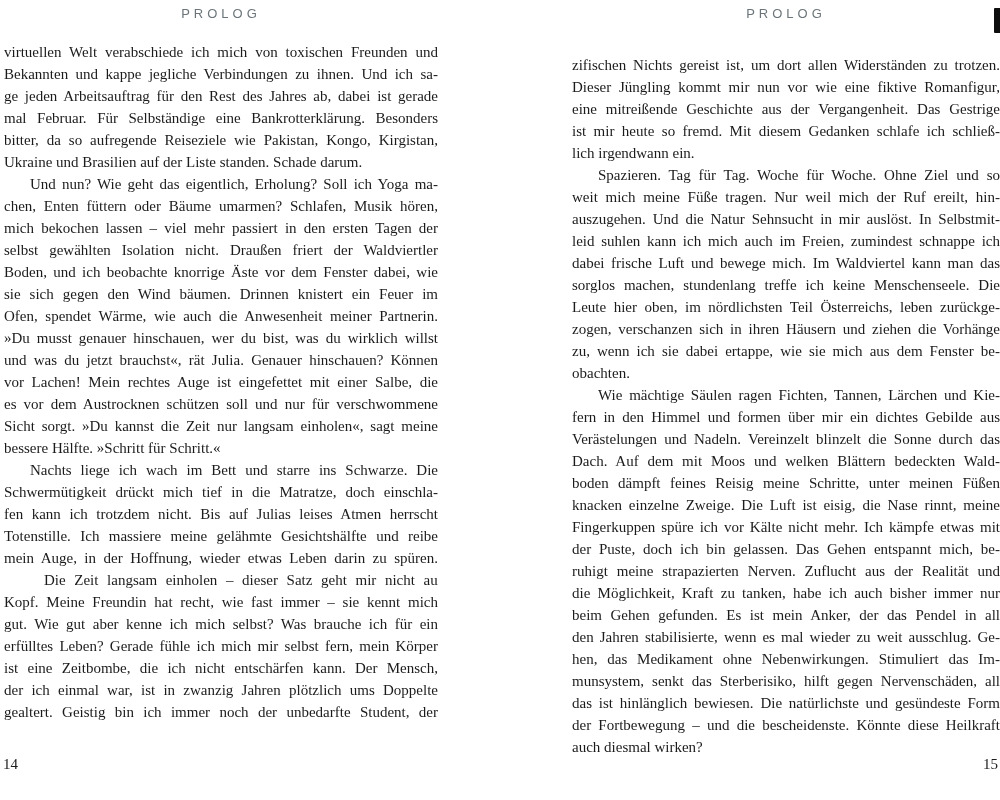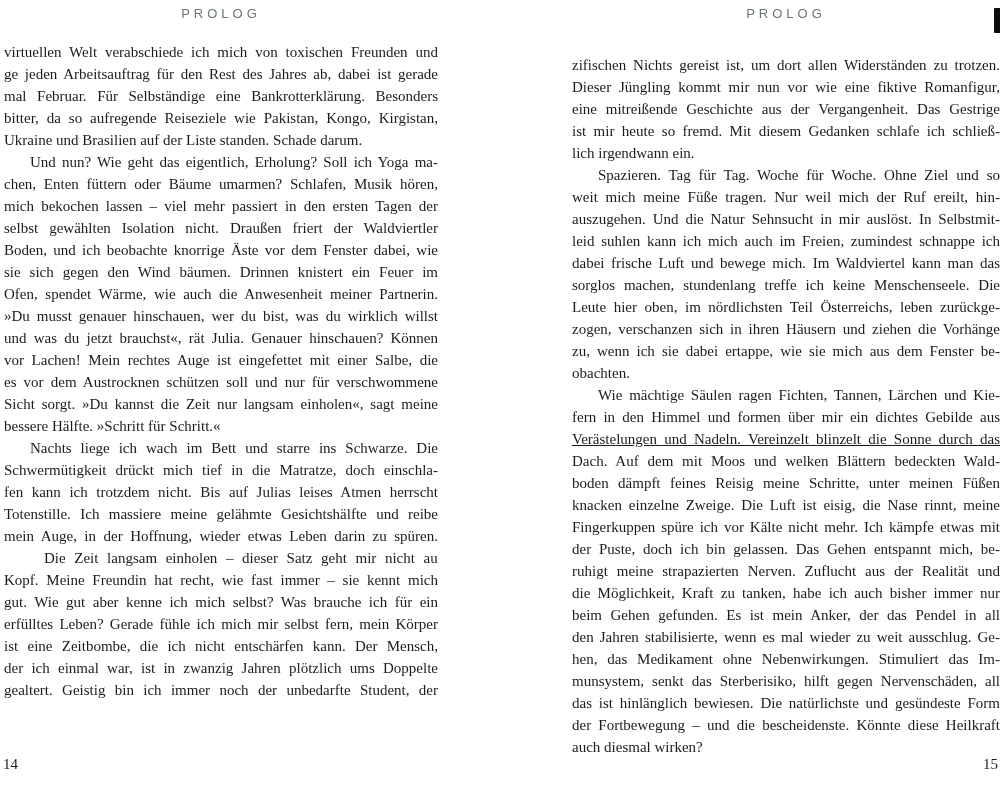--- a/index.html
+++ b/index.html
@@ -37,20 +37,21 @@
 </style>
 </head>
 <body>
 
 <div>
 
   <section>
     <header class="running-head rh-left">PROLOG</header>
     <div class="text-block tb-left">
         <div class="ln"><span style="word-spacing: 4.13672px;">virtuellen Welt verabschiede ich mich von toxischen Freunden und</span></div>
+        <div class="ln"><span style="word-spacing: 3.72743px;">Bekannten und kappe jegliche Verbindungen zu ihnen. Und ich sa-</span></div>
         <div class="ln"><span style="word-spacing: 2.9517px;">ge jeden Arbeitsauftrag für den Rest des Jahres ab, dabei ist gerade</span></div>
         <div class="ln"><span style="word-spacing: 6.79167px;">mal Februar. Für Selbständige eine Bankrotterklärung. Besonders</span></div>
         <div class="ln"><span style="word-spacing: 4.16406px;">bitter, da so aufregende Reiseziele wie Pakistan, Kongo, Kirgistan,</span></div>
         <div class="ln last"><span>Ukraine und Brasilien auf der Liste standen. Schade darum.</span></div>
         <div class="ln ind"><span style="word-spacing: 2.39375px;">Und nun? Wie geht das eigentlich, Erholung? Soll ich Yoga ma-</span></div>
         <div class="ln"><span style="word-spacing: 4.00586px;">chen, Enten füttern oder Bäume umarmen? Schlafen, Musik hören,</span></div>
         <div class="ln"><span style="word-spacing: 3.41193px;">mich bekochen lassen – viel mehr passiert in den ersten Tagen der</span></div>
         <div class="ln"><span style="word-spacing: 7.22991px;">selbst gewählten Isolation nicht. Draußen friert der Waldviertler</span></div>
         <div class="ln"><span style="word-spacing: 2.57812px;">Boden, und ich beobachte knorrige Äste vor dem Fenster dabei, wie</span></div>
         <div class="ln"><span style="word-spacing: 5.20469px;">sie sich gegen den Wind bäumen. Drinnen knistert ein Feuer im</span></div>
@@ -90,21 +91,21 @@
         <div class="ln"><span style="word-spacing: 3.16319px;">auszugehen. Und die Natur Sehnsucht in mir auslöst. In Selbstmit-</span></div>
         <div class="ln"><span style="word-spacing: 2.93438px;">leid suhlen kann ich mich auch im Freien, zumindest schnappe ich</span></div>
         <div class="ln"><span style="word-spacing: 2.83594px;">dabei frische Luft und bewege mich. Im Waldviertel kann man das</span></div>
         <div class="ln"><span style="word-spacing: 5.10938px;">sorglos machen, stundenlang treffe ich keine Menschenseele. Die</span></div>
         <div class="ln"><span style="word-spacing: 3.78711px;">Leute hier oben, im nördlichsten Teil Österreichs, leben zurückge-</span></div>
         <div class="ln"><span style="word-spacing: 3.00174px;">zogen, verschanzen sich in ihren Häusern und ziehen die Vorhänge</span></div>
         <div class="ln"><span style="word-spacing: 3.31641px;">zu, wenn ich sie dabei ertappe, wie sie mich aus dem Fenster be-</span></div>
         <div class="ln last"><span>obachten.</span></div>
         <div class="ln ind"><span style="word-spacing: 3.00781px;">Wie mächtige Säulen ragen Fichten, Tannen, Lärchen und Kie-</span></div>
         <div class="ln"><span style="word-spacing: 3.50142px;">fern in den Himmel und formen über mir ein dichtes Gebilde aus</span></div>
-        <div class="ln"><span style="word-spacing: 3.49609px; text-decoration: underline;">Verästelungen und Nadeln. Vereinzelt blinzelt die Sonne durch das</span></div>
+        <div class="ln"><span style="word-spacing: 3.49609px;">Verästelungen und Nadeln. Vereinzelt blinzelt die Sonne durch das</span></div>
         <div class="ln"><span style="word-spacing: 5.04514px;">Dach. Auf dem mit Moos und welken Blättern bedeckten Wald-</span></div>
         <div class="ln"><span style="word-spacing: 5.64648px;">boden dämpft feines Reisig meine Schritte, unter meinen Füßen</span></div>
         <div class="ln"><span style="word-spacing: 3.10469px;">knacken einzelne Zweige. Die Luft ist eisig, die Nase rinnt, meine</span></div>
         <div class="ln"><span style="word-spacing: 2.18594px;">Fingerkuppen spüre ich vor Kälte nicht mehr. Ich kämpfe etwas mit</span></div>
         <div class="ln"><span style="word-spacing: 4.10156px;">der Puste, doch ich bin gelassen. Das Gehen entspannt mich, be-</span></div>
         <div class="ln"><span style="word-spacing: 5.13086px;">ruhigt meine strapazierten Nerven. Zuflucht aus der Realität und</span></div>
         <div class="ln"><span style="word-spacing: 3.47969px;">die Möglichkeit, Kraft zu tanken, habe ich auch bisher immer nur</span></div>
         <div class="ln"><span style="word-spacing: 4.76705px;">beim Gehen gefunden. Es ist mein Anker, der das Pendel in all</span></div>
         <div class="ln"><span style="word-spacing: 2.3125px;">den Jahren stabilisierte, wenn es mal wieder zu weit ausschlug. Ge-</span></div>
         <div class="ln"><span style="word-spacing: 6.09598px; text-align: center;">hen, das Medikament ohne Nebenwirkungen. Stimuliert das Im-</span></div>

